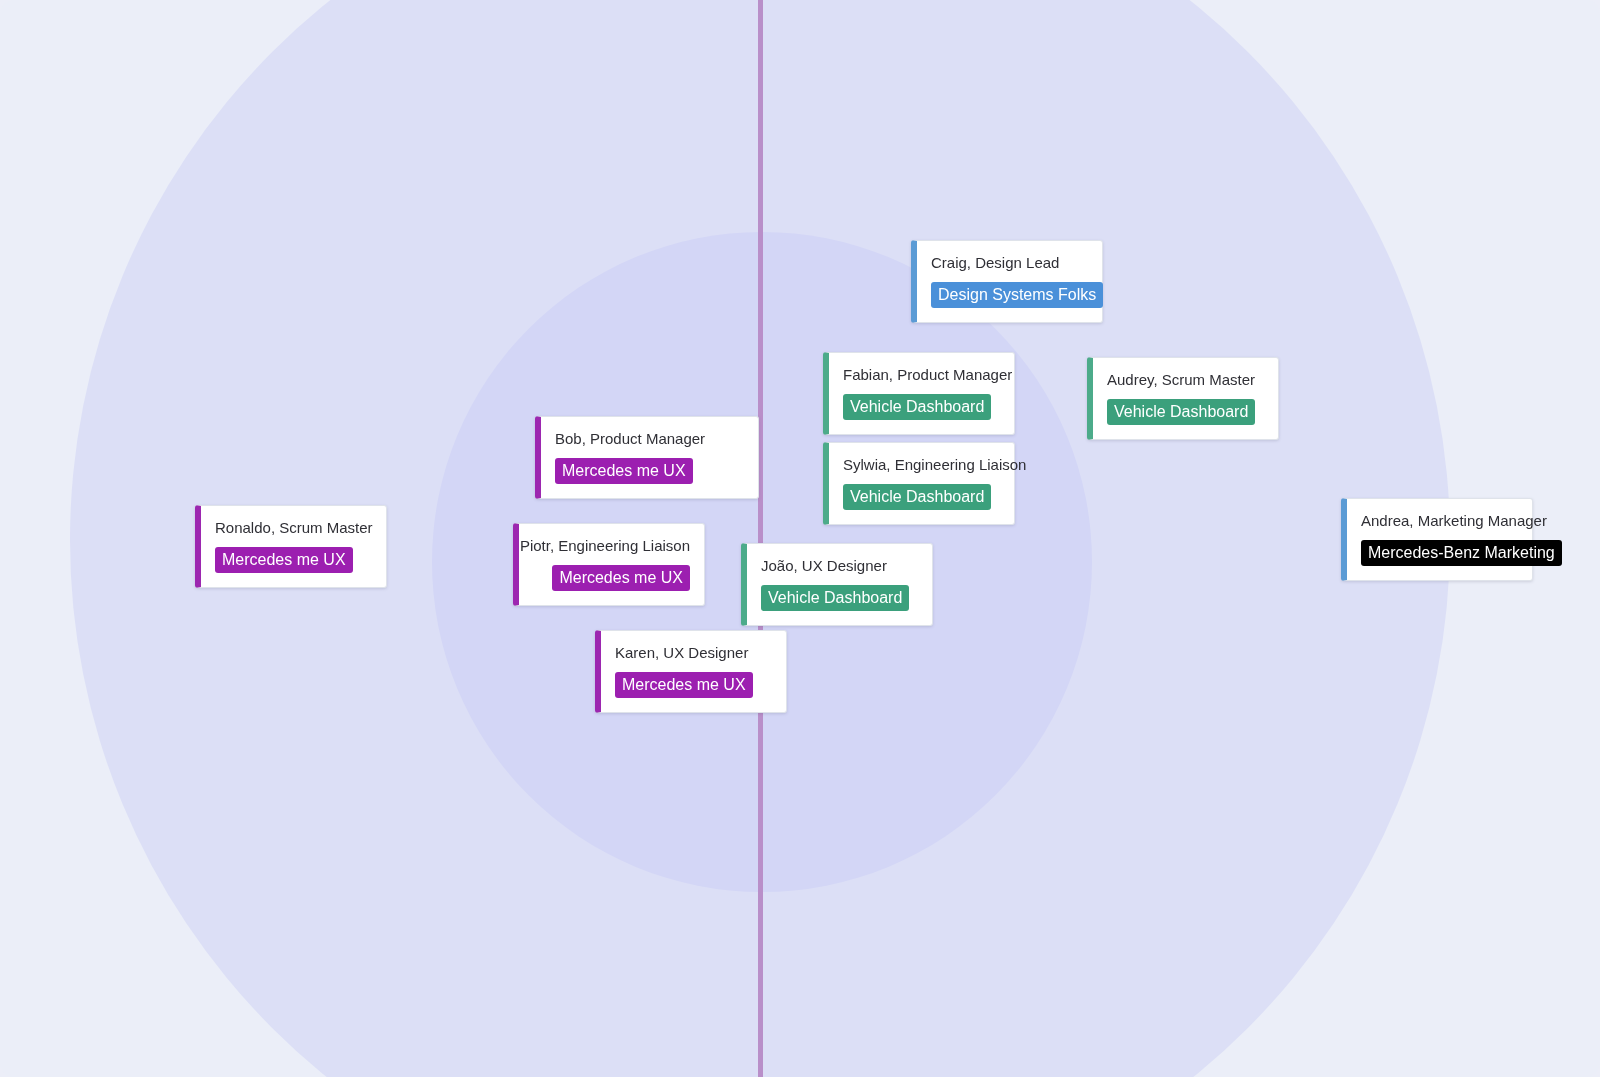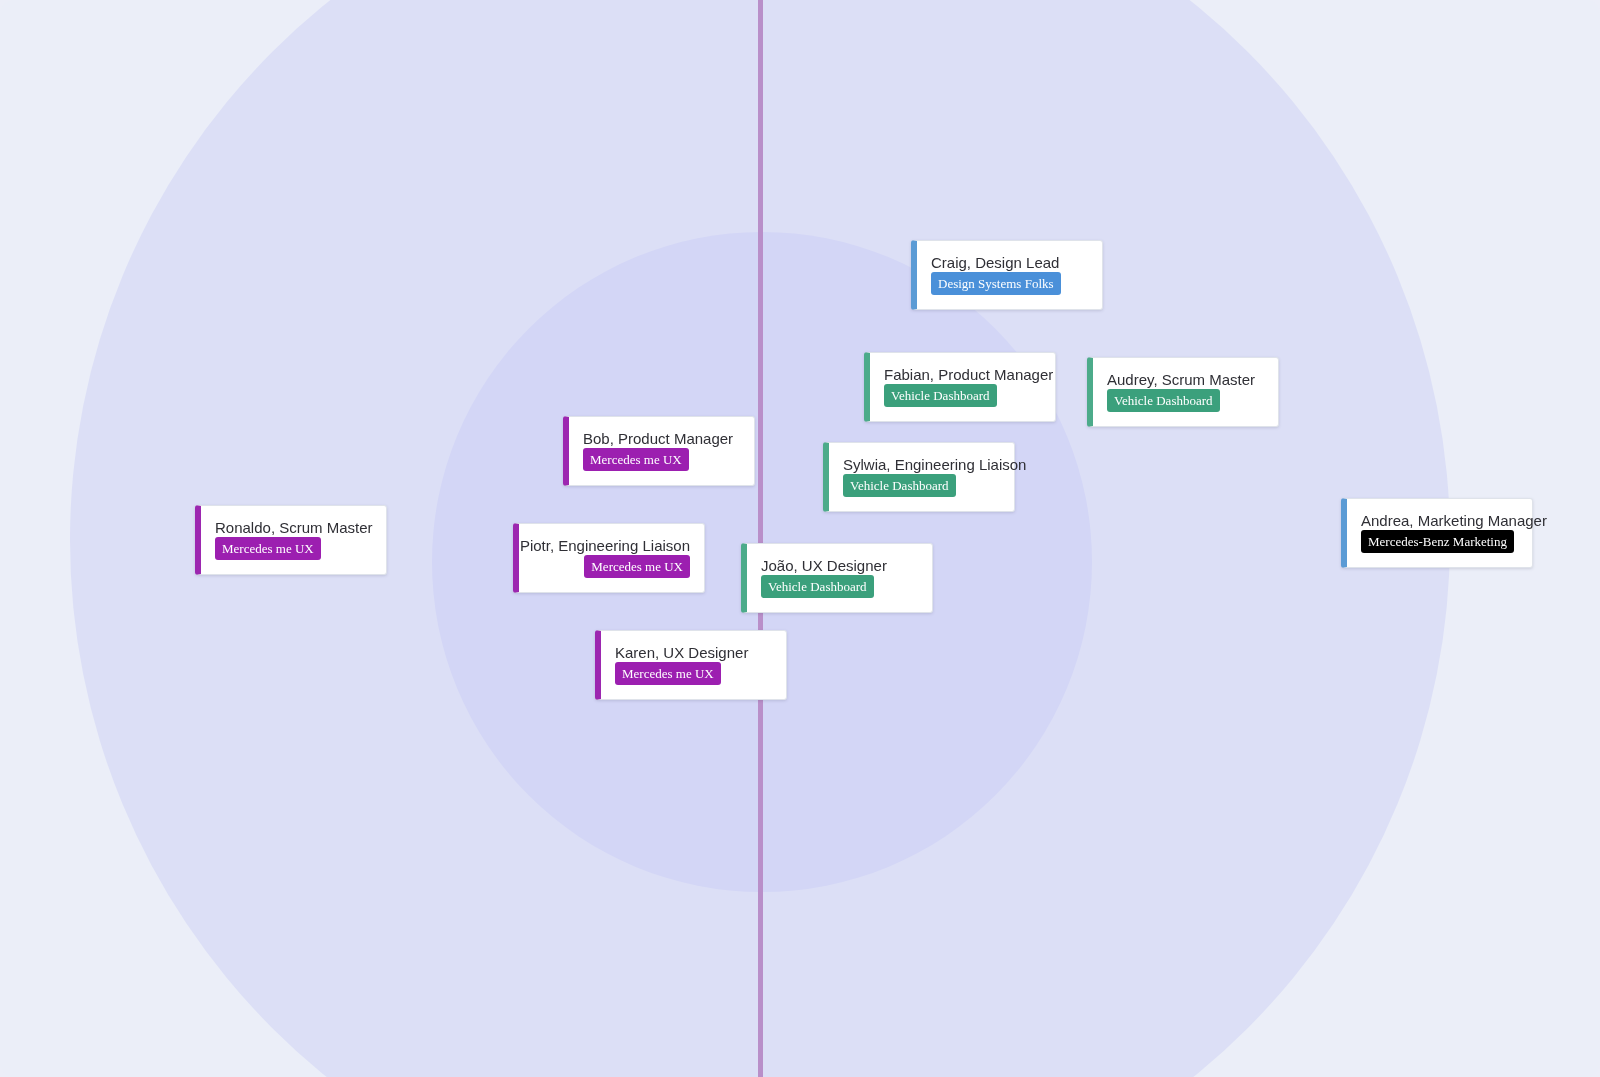--- a/index.html
+++ b/index.html
@@ -56,61 +56,61 @@
     background: #ffffff;
     border: 1px solid #dfe3ea;
     border-left-width: 6px;
     border-left-style: solid;
     border-radius: 3px;
     box-shadow: 0 1px 3px rgba(60, 60, 90, 0.17);
     padding: 13px 14px 14px 14px;
     display: flex;
     flex-direction: column;
     align-items: flex-start;
+    gap: 10px;
   }
   .card-name {
     font-size: 15px;
     line-height: 1.2;
     color: #2f2f35;
     white-space: nowrap;
   }
   .card-tag {
     display: inline-block;
-    font-size: 13px;
+    font-size: 16px;
     line-height: 1;
     color: #ffffff;
     padding: 5px 7px 5px 7px;
     border-radius: 3px;
     white-space: nowrap;
-    font-family: Liberation Serif, serif;
   }
 </style>
 </head>
 <body>
 
 <div id="board" style="background: rgb(235, 238, 248);">
 
   <div class="ring ring-outer" style="background: rgb(220, 223, 246);"></div>
   <div class="ring ring-inner" style="background: rgb(211, 214, 246);"></div>
   <div class="divider" style="background: rgb(185, 143, 201);"></div>
 
   <div id="cards-layer">
       <div class="card" style="left: 911px; top: 240px; width: 192px; border-left-color: rgb(91, 155, 213);">
         <div class="card-name">Craig, Design Lead</div>
         <div class="card-tag" style="background: rgb(74, 144, 217);">Design Systems Folks</div>
       </div>
-      <div class="card" style="left: 823px; top: 352px; width: 192px; border-left-color: rgb(76, 171, 138); margin-left: 41px;">
+      <div class="card" style="left: 823px; top: 352px; width: 192px; border-left-color: rgb(76, 171, 138);">
         <div class="card-name">Fabian, Product Manager</div>
         <div class="card-tag" style="background: rgb(59, 160, 124);">Vehicle Dashboard</div>
       </div>
       <div class="card" style="left: 1087px; top: 357px; width: 192px; border-left-color: rgb(76, 171, 138);">
         <div class="card-name">Audrey, Scrum Master</div>
         <div class="card-tag" style="background: rgb(59, 160, 124);">Vehicle Dashboard</div>
       </div>
-      <div class="card" style="left: 535px; top: 416px; width: 192px; border-left-color: rgb(156, 39, 176); margin-left: 28px;">
+      <div class="card" style="left: 535px; top: 416px; width: 224px; border-left-color: rgb(156, 39, 176);">
         <div class="card-name">Bob, Product Manager</div>
         <div class="card-tag" style="background: rgb(156, 31, 176);">Mercedes me UX</div>
       </div>
       <div class="card" style="left: 823px; top: 442px; width: 192px; border-left-color: rgb(76, 171, 138); text-align: center;">
         <div class="card-name">Sylwia, Engineering Liaison</div>
         <div class="card-tag" style="background: rgb(59, 160, 124);">Vehicle Dashboard</div>
       </div>
       <div class="card" style="left: 1341px; top: 498px; width: 192px; border-left-color: rgb(91, 155, 213);">
         <div class="card-name">Andrea, Marketing Manager</div>
         <div class="card-tag" style="background: #000000;">Mercedes-Benz Marketing</div>

